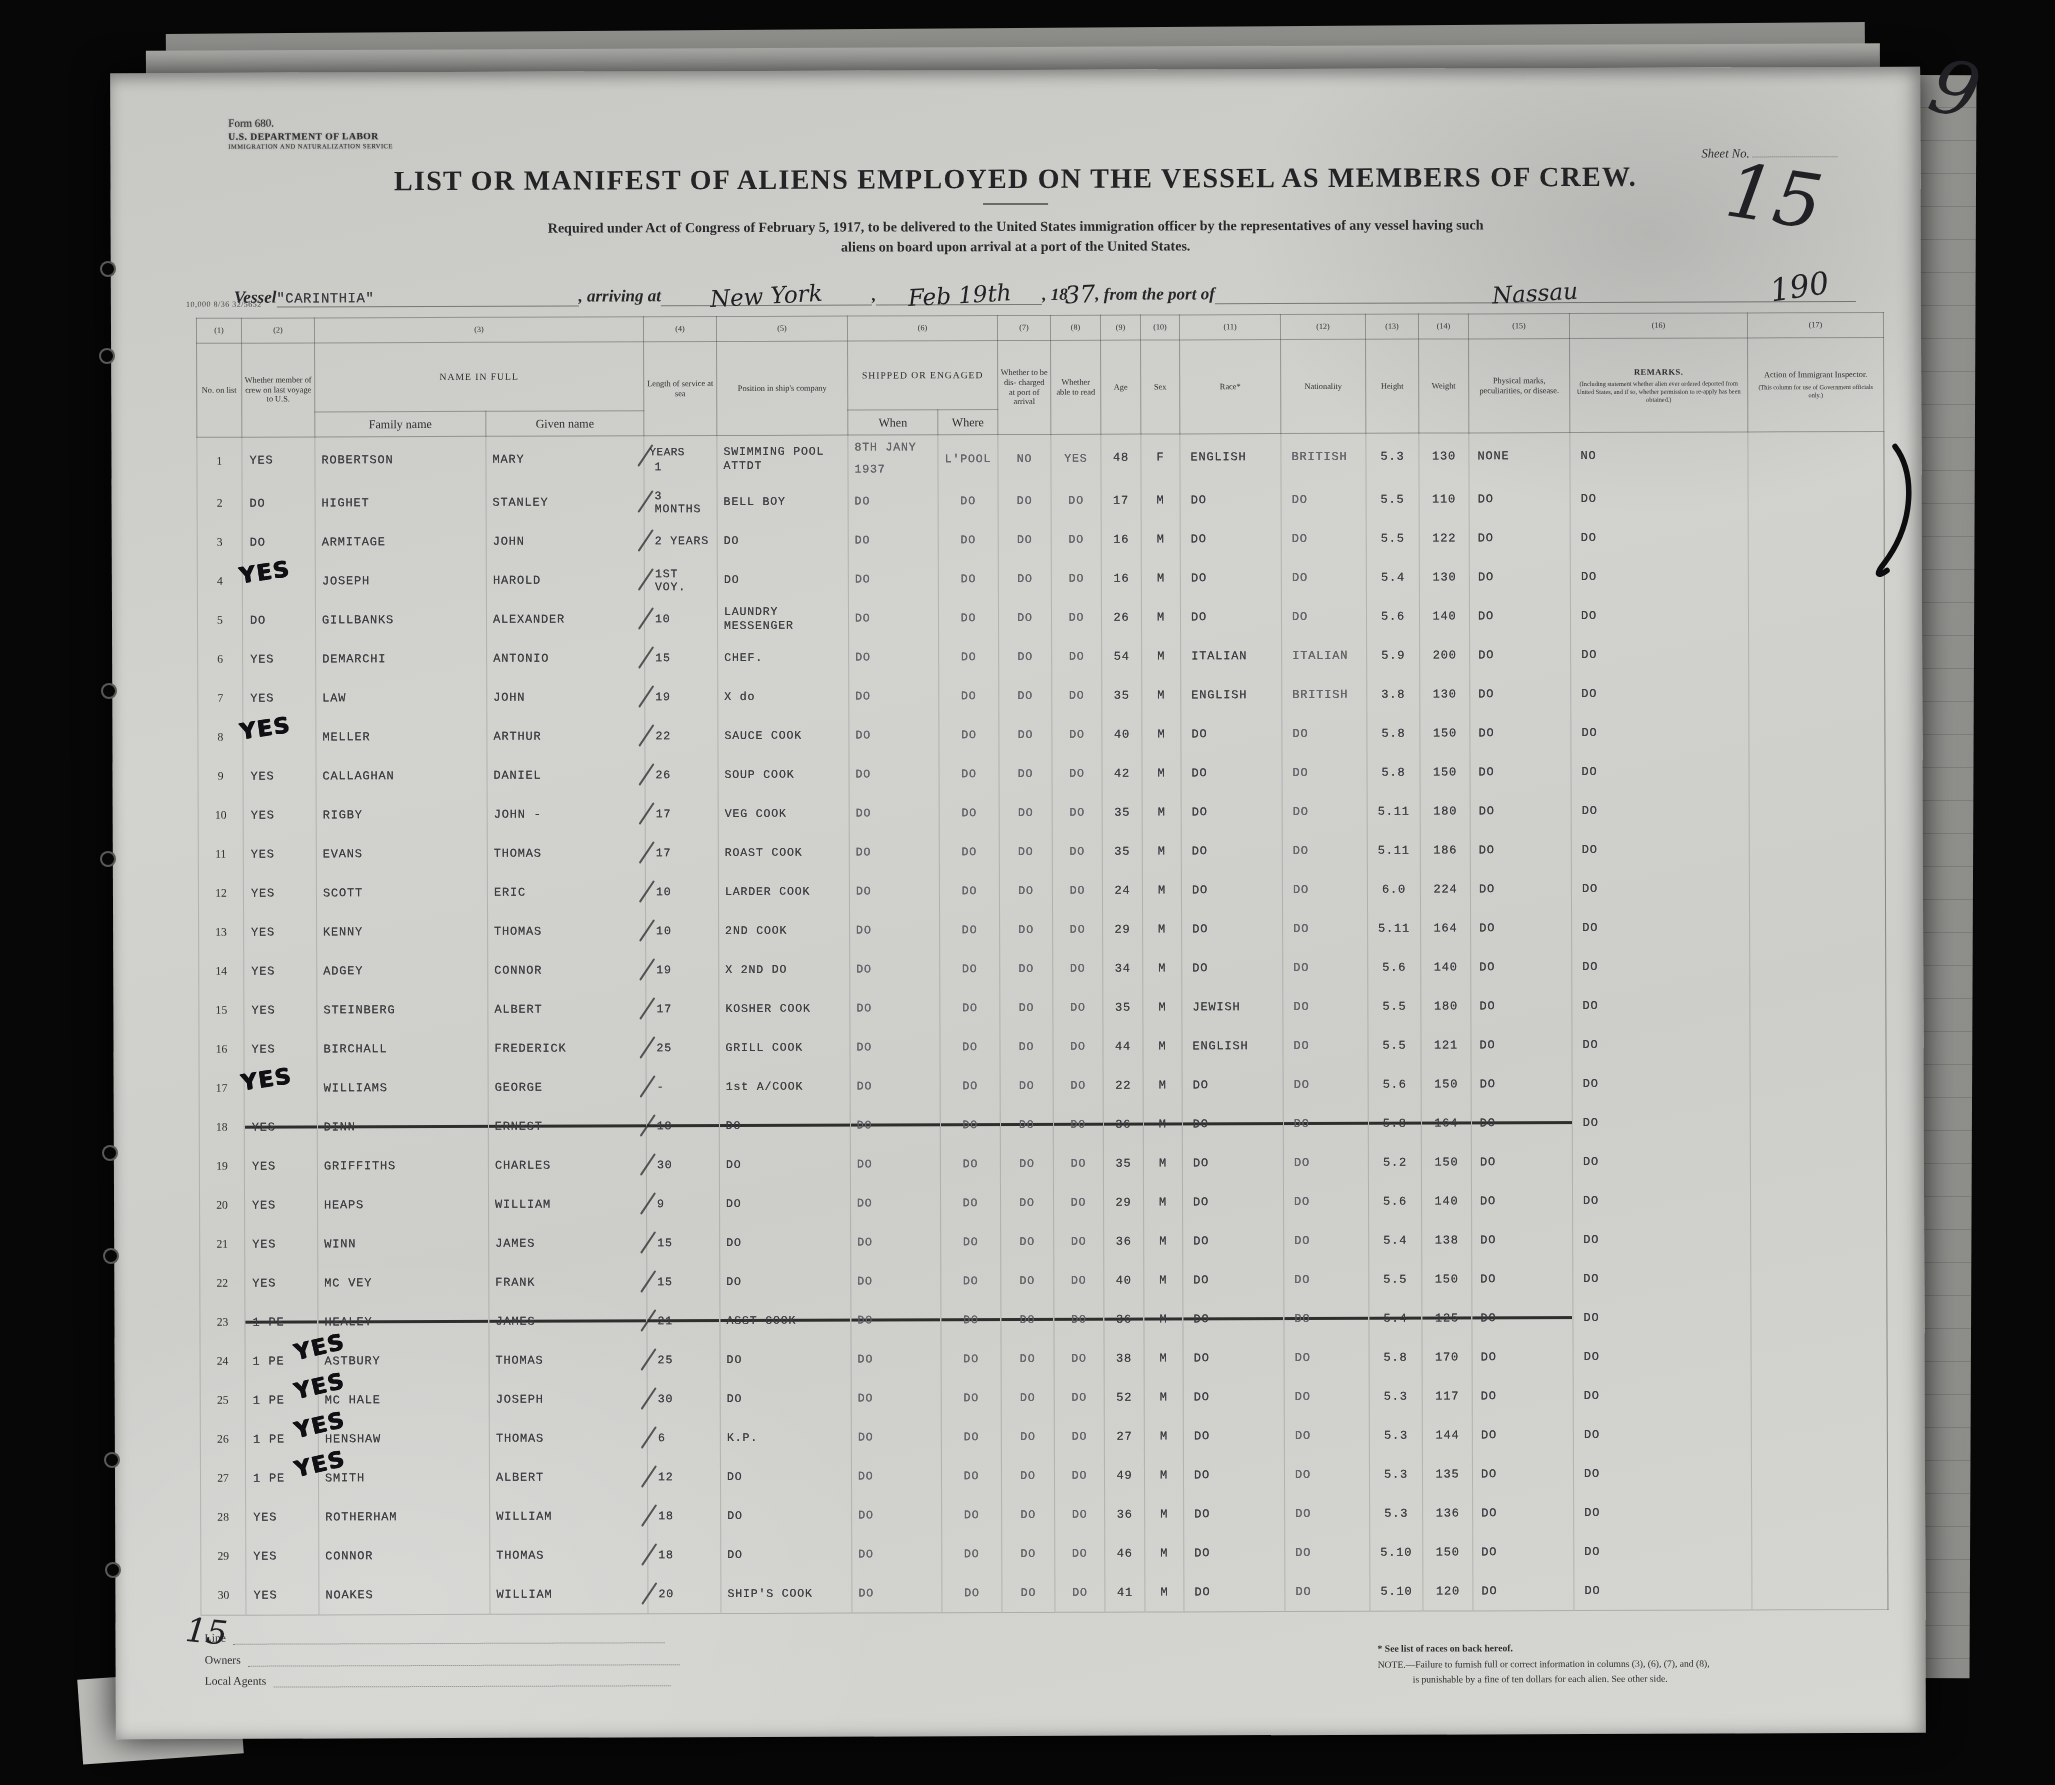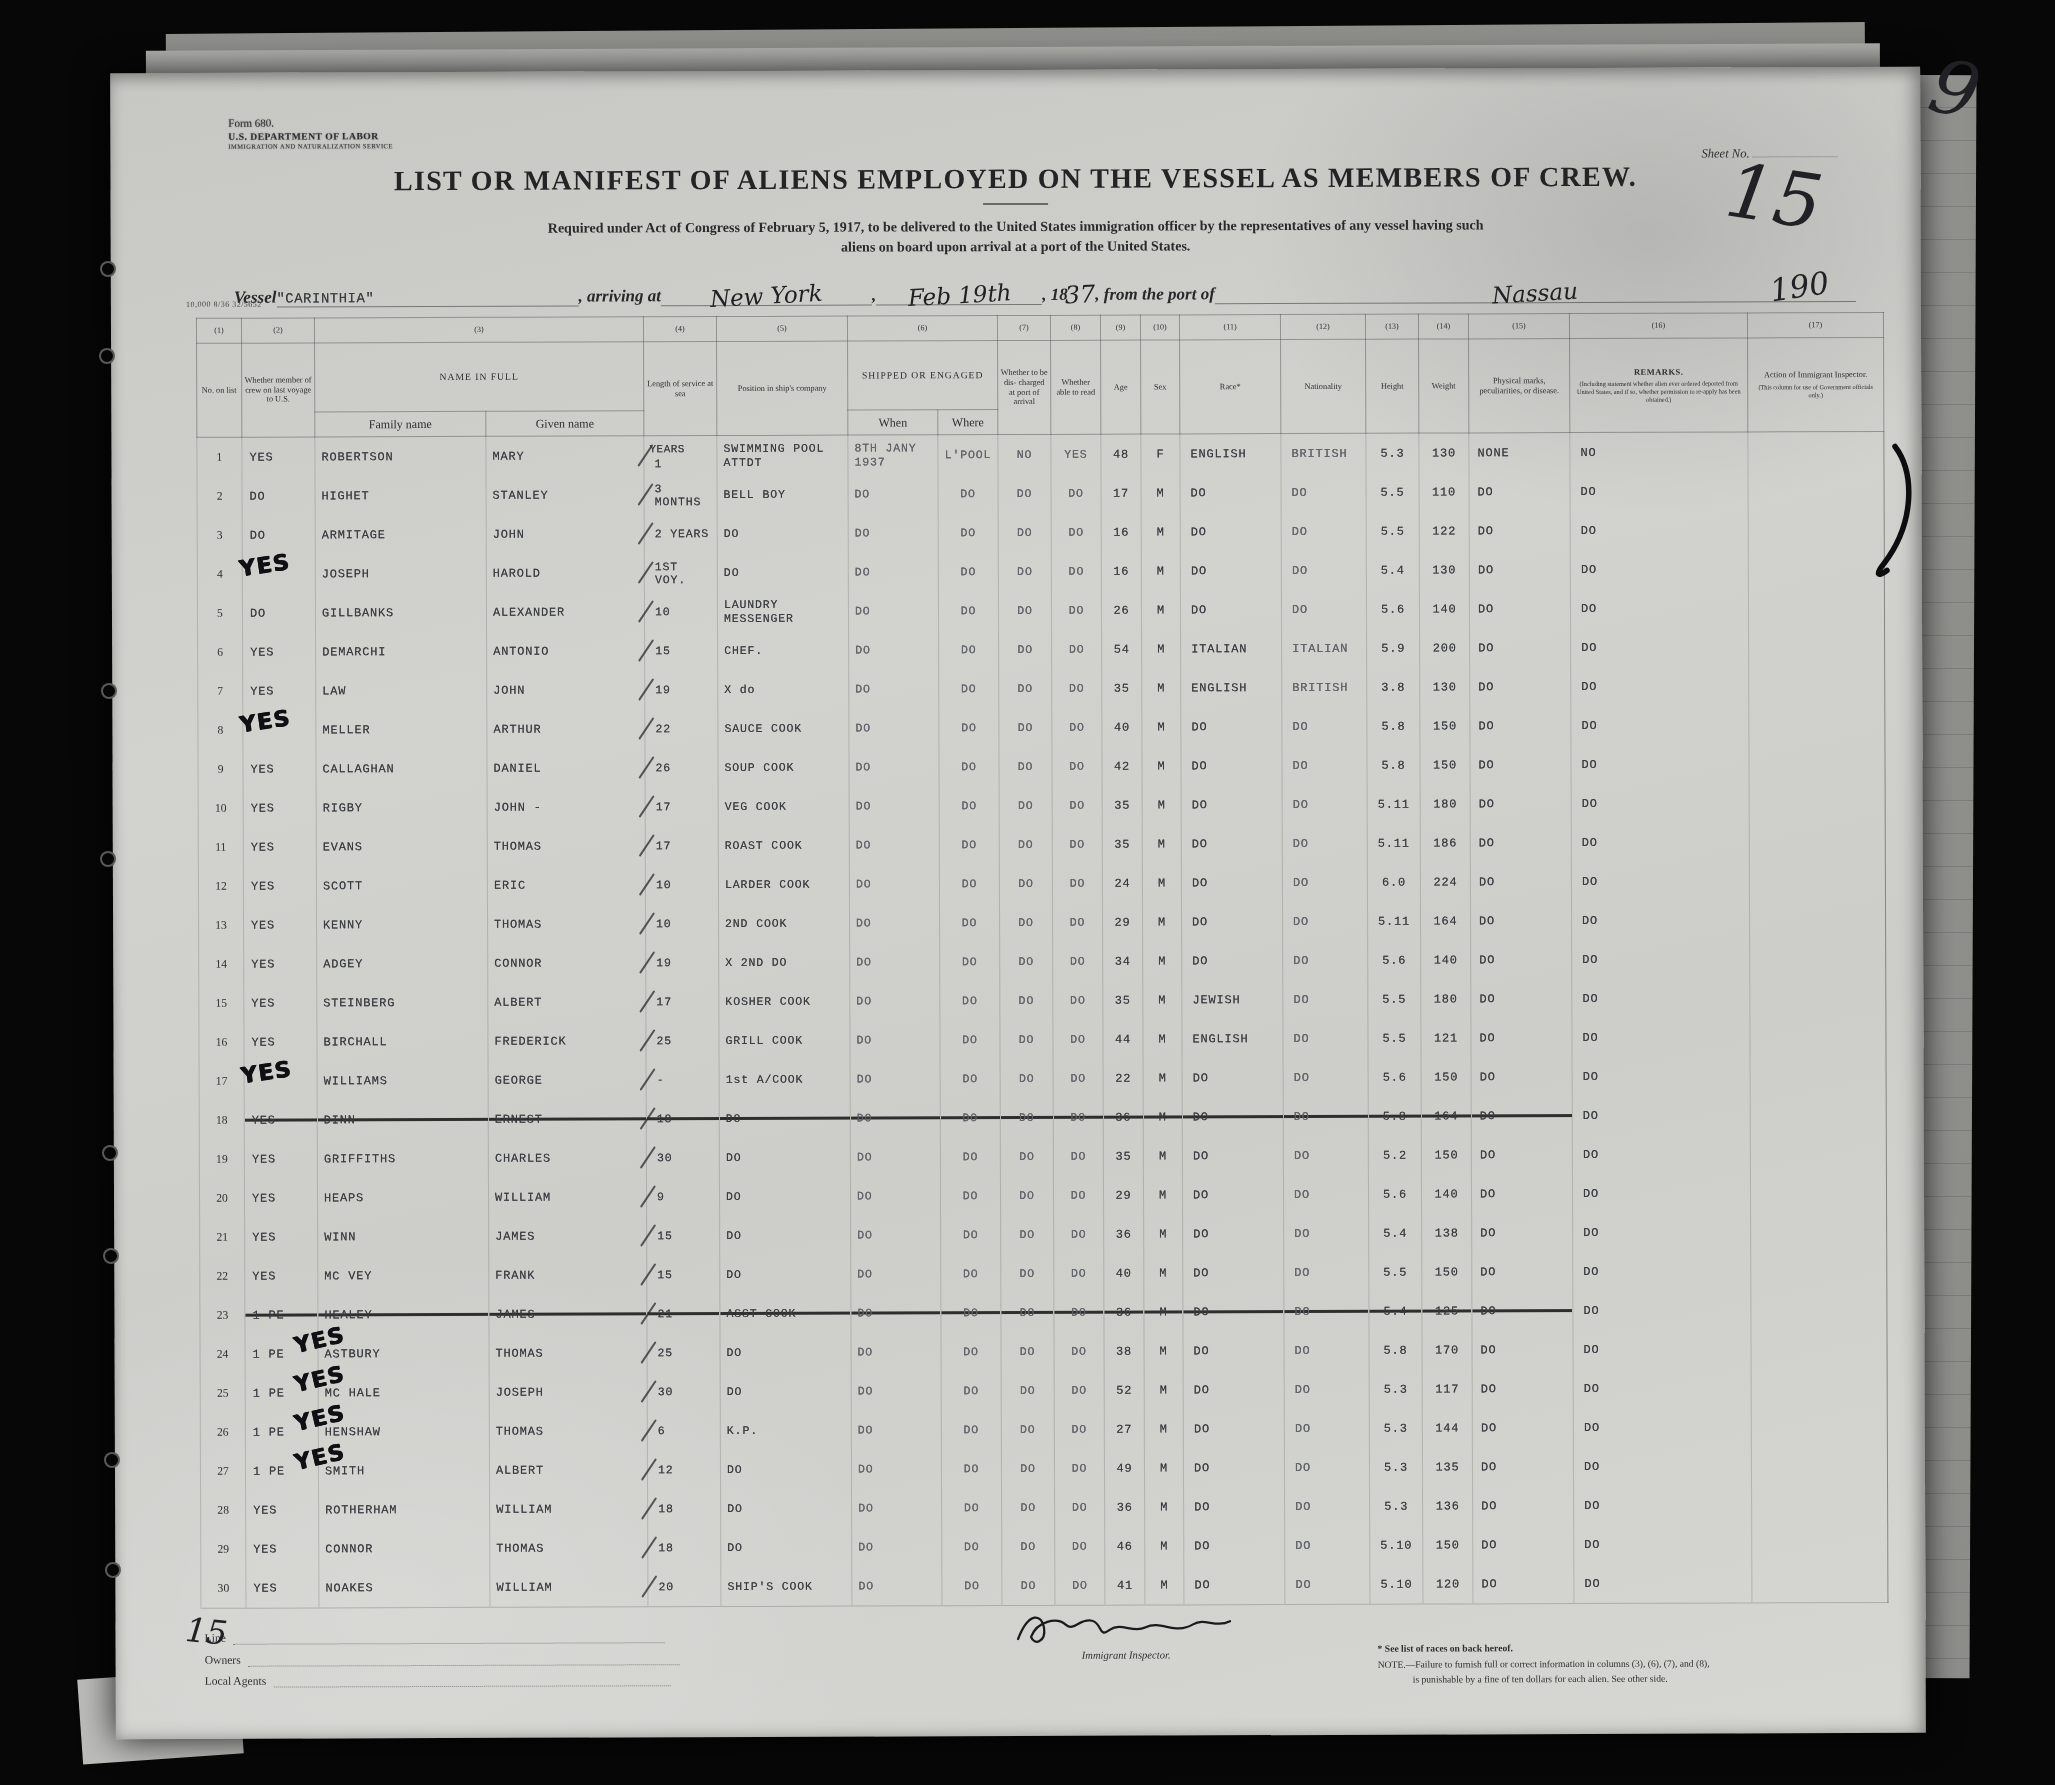--- a/index.html
+++ b/index.html
@@ -82,21 +82,21 @@
   .manifest td { border-left:0.5px solid rgba(70,70,70,.22); border-right:0.5px solid rgba(70,70,70,.22);
                  height:37px; padding:1px 4px; vertical-align:middle; position:relative;
                  font-family:"Liberation Mono",monospace; font-size:12px; letter-spacing:0.8px;
                  color:#3a3d41; text-shadow:0 0 0.5px rgba(50,50,55,.7); }
   .manifest td.c-no { text-align:center; font-family:"Liberation Serif",serif; font-size:11.6px; letter-spacing:0;
                       color:#2f2f31; text-shadow:none; }
   .manifest td.c-member { padding-left:7px; }
   .manifest td.c-family,.manifest td.c-given { padding-left:6px; }
   .manifest td.c-service { padding:1px 2px 1px 10px; font-size:11.6px; }
   .manifest td.c-position { padding:1px 15px 1px 6px; font-size:11.6px; line-height:13.6px; }
-  .manifest td.c-when { padding-left:6px; font-size:11.6px; line-height:14px; }
+  .manifest td.c-when { padding-left:6px; font-size:11.6px; line-height:22px; }
   .manifest td.c-where,.manifest td.c-discharged,.manifest td.c-read { text-align:center; font-size:11.6px; }
   .manifest td.c-age,.manifest td.c-sex,.manifest td.c-height,.manifest td.c-weight { text-align:center; }
   .manifest td.c-race,.manifest td.c-nationality { padding-left:10px; }
   .manifest td.c-marks { padding-left:8px; }
   .manifest td.c-action { padding-left:10px; }
   .manifest td.c-when span,.manifest td.c-where span,.manifest td.c-discharged span,
   .manifest td.c-read span,.manifest td.c-nationality span { color:#63666c; }
 
   .years { font-size:11px; color:#3a3d41; margin:1px 0 2px -5px; letter-spacing:0.5px; }
   .tick { position:absolute; left:0px; top:6px; width:1.5px; height:26px; background:#2a2a2d;
@@ -867,26 +867,20 @@
       <div class="foot-row">
         <span>Owners</span>
         <span class="dots w1"></span>
       </div>
       <div class="foot-row">
         <span>Local Agents</span>
         <span class="dots w2"></span>
       </div>
     </div>
 
-    <div class="signature">
-      <svg width="236" height="55" viewBox="0 0 470 110">
-        <path d="M18 72 C 40 16, 66 22, 70 50 C 74 78, 50 86, 44 68 C 56 36, 96 28, 114 44 C 130 58, 142 30, 166 36 C 188 42, 178 72, 202 54 C 224 38, 248 62, 272 50 C 306 34, 330 66, 368 44 C 392 30, 412 52, 442 38" stroke="#1b1b1e" stroke-width="4.5" fill="none" stroke-linecap="round"></path>
-      </svg>
-      <div class="sig-label">Immigrant Inspector.</div>
-    </div>
 
     <div class="foot-notes">
       <div class="races">* See list of races on back hereof.</div>
       <div>NOTE.—Failure to furnish full or correct information in columns (3), (6), (7), and (8),</div>
       <div class="indent">is punishable by a fine of ten dollars for each alien.  See other side.</div>
     </div>
 
     <div class="hand hand-bottom15">15</div>
   </div>
 

